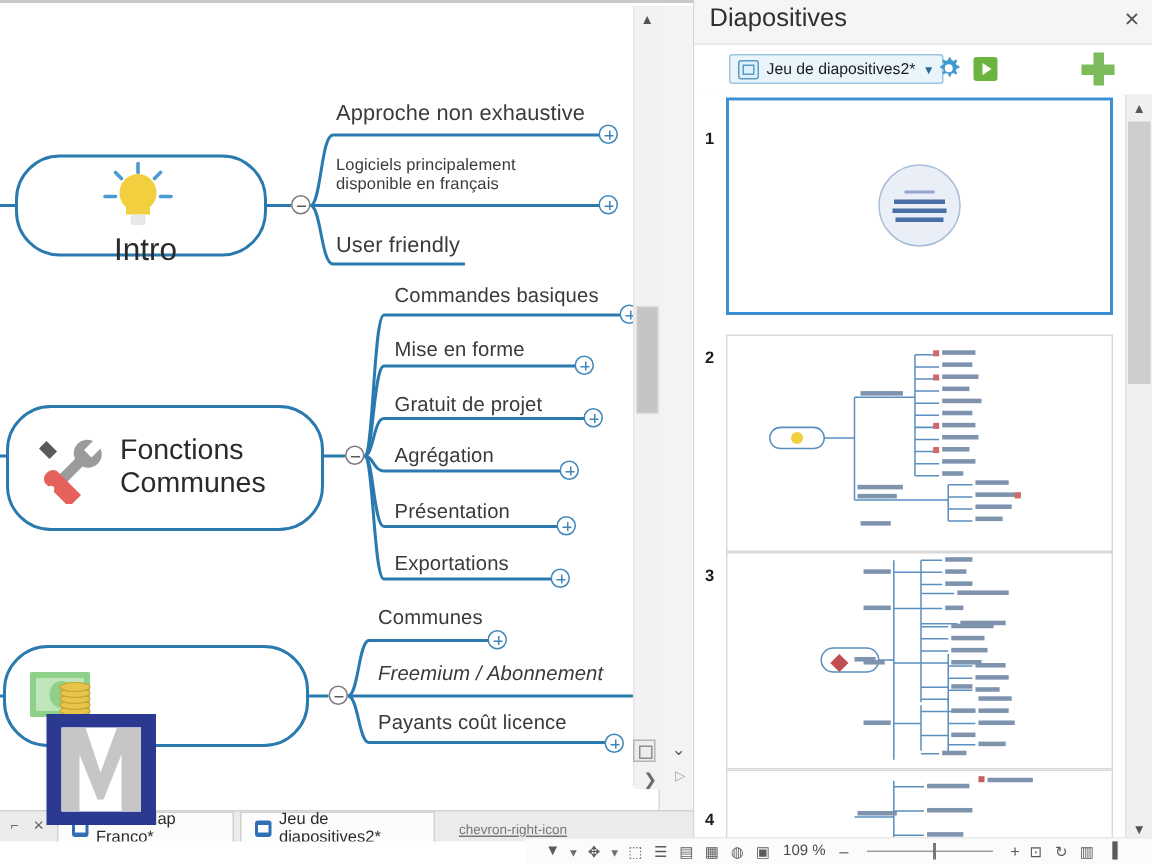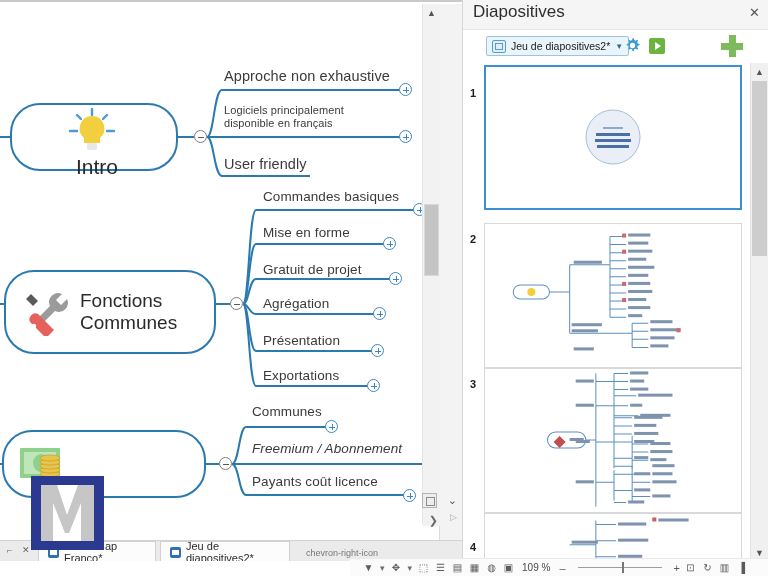--- a/index.html
+++ b/index.html
@@ -115,21 +115,21 @@
     display:flex;align-items:center;gap:5px;padding:0 9px;
     font-size:11px;color:#2b2b2b;box-sizing:border-box;
   }
   .tab-ico{
     width:11px;height:11px;border-radius:2px;background:#2f6fb5;
     position:relative;flex:0 0 auto;
   }
   .tab-ico:after{
     content:"";position:absolute;left:2px;top:3px;width:7px;height:5px;background:#fff;
   }
-  .tab-arrow{position:absolute;top:7px;font-size:9px;color:#777;}
+  .tab-arrow{position:absolute;top:7px;font-size:9px;color:#777;text-decoration:underline;}
 
   
   .panel{
     position:absolute;left:462px;top:0;width:306px;height:561px;
     background:#ffffff;border-left:1px solid #d6d6d6;box-sizing:border-box;
   }
   .panel-head{
     position:relative;height:29px;background:#f5f5f5;
     border-bottom:1px solid #e6e6e6;
   }

